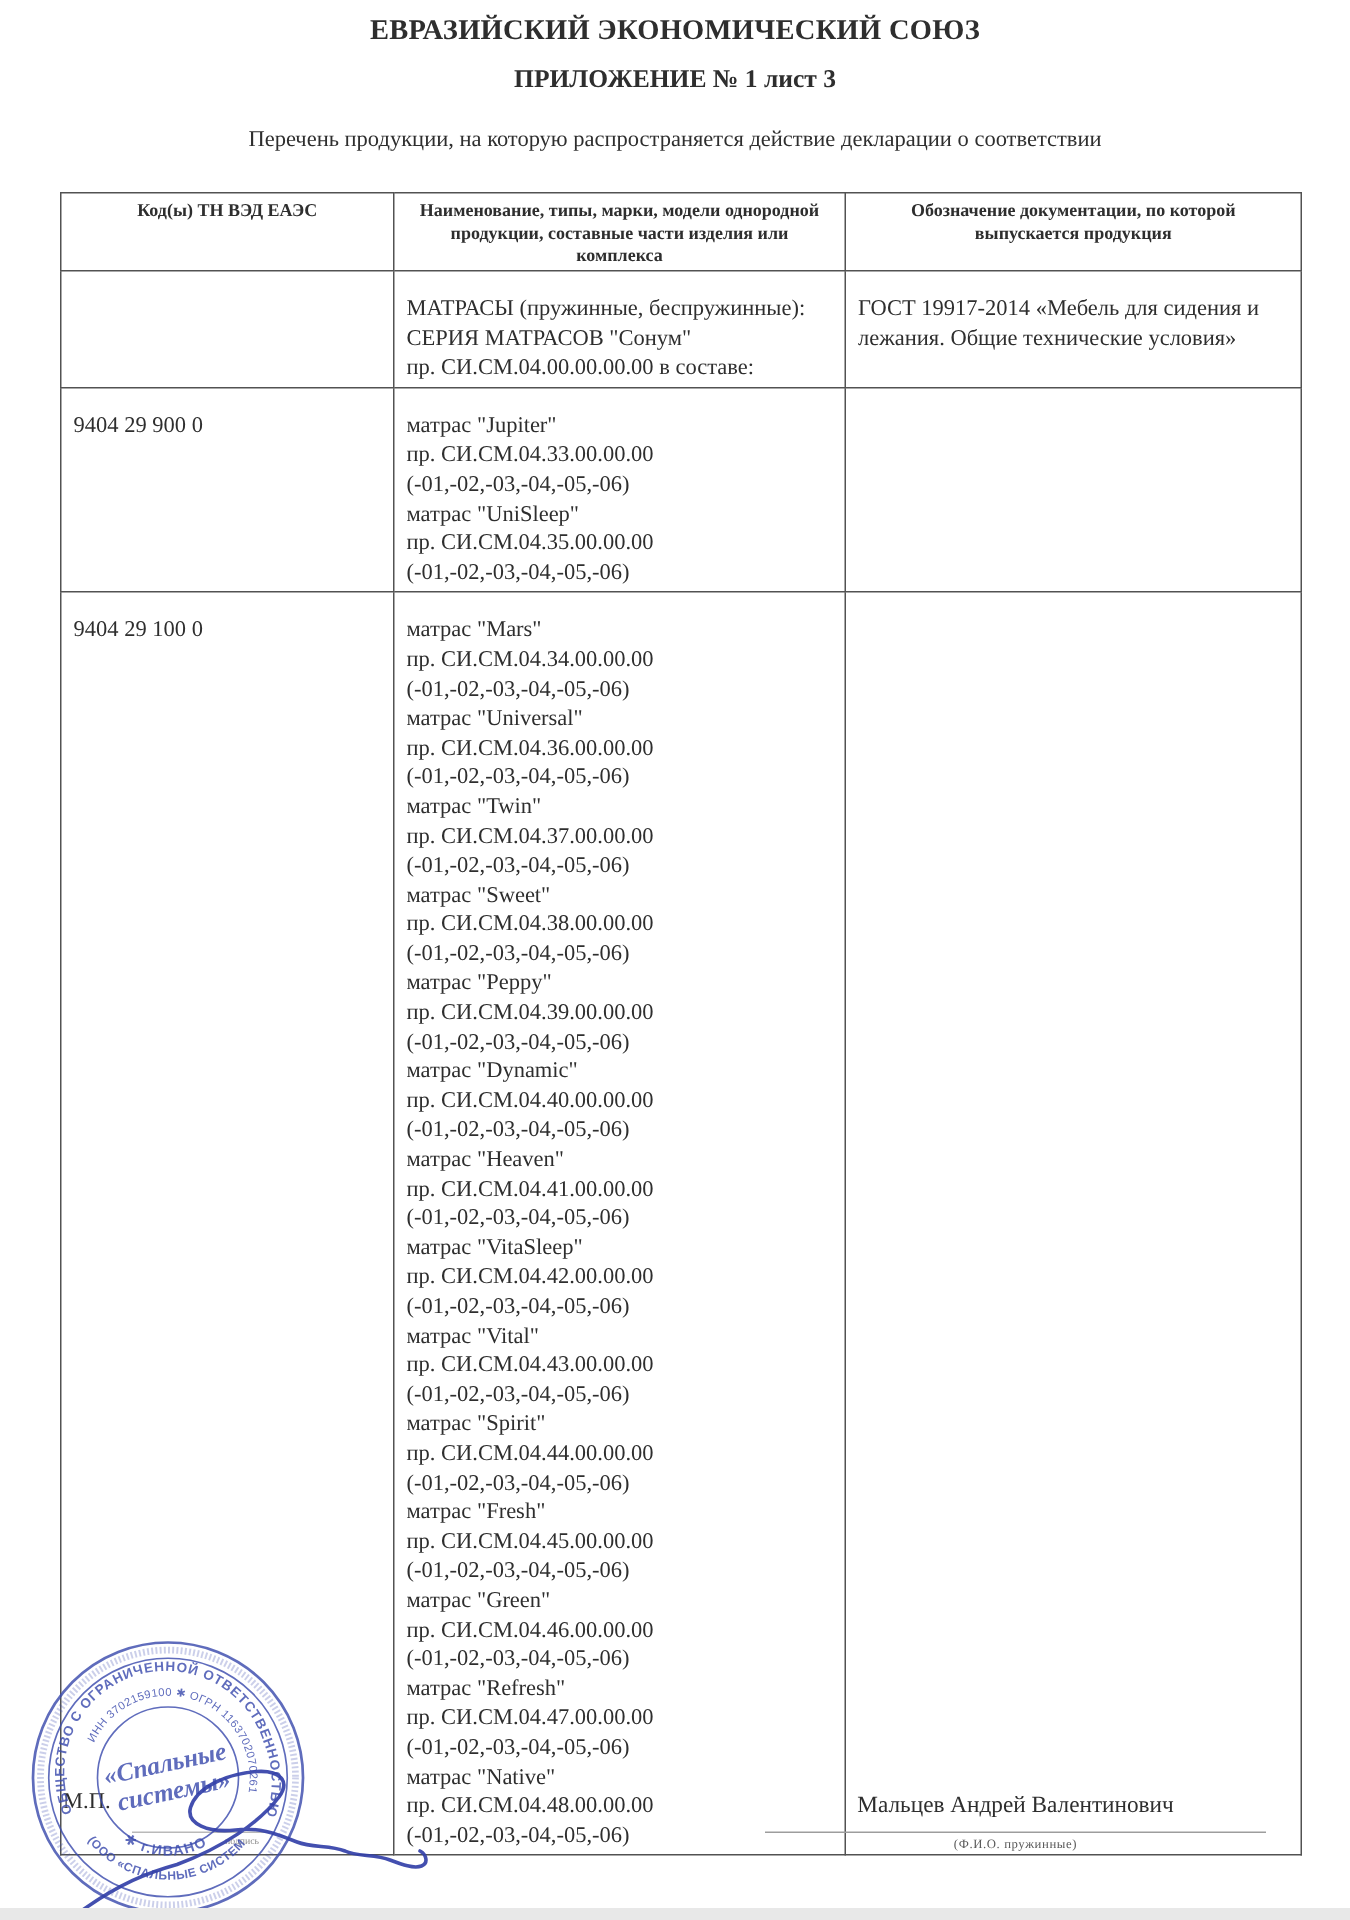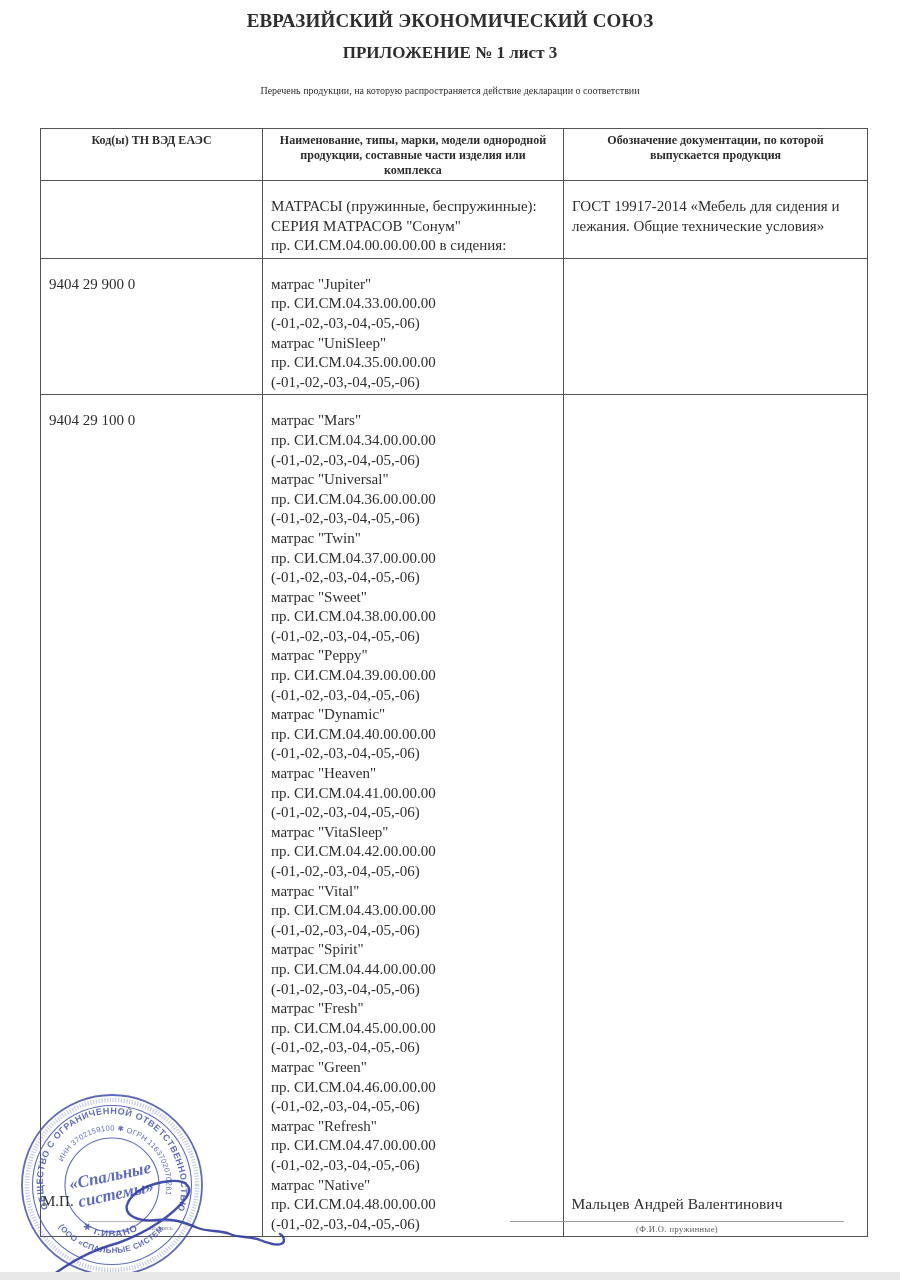--- a/index.html
+++ b/index.html
@@ -6,21 +6,21 @@
   html,body { margin:0; padding:0; background:#e8e8e8; }
   .page {
     position:relative; width:900px; height:1272px; margin:0 auto;
     background:#ffffff; overflow:hidden;
     font-family:"Liberation Serif","DejaVu Serif",serif; color:#2e2e2e;
   }
   .titles { padding-top:10px; text-align:center; }
   .t1 { font-weight:bold; font-size:19px; letter-spacing:0.2px; }
   .t2 { font-weight:bold; font-size:17px; margin-top:11px; }
   .t3 { font-weight:bold; font-size:17px; margin-top:10px; }
-  .subtitle { text-align:center; font-size:10px; margin-top:22px; }
+  .subtitle { text-align:center; font-size:15px; margin-top:22px; }
 
   table.products {
     position:absolute; left:40px; top:128px; width:827px;
     border-collapse:collapse; table-layout:fixed;
   }
   .products th, .products td {
     border:1px solid #525252; vertical-align:top; overflow:hidden;
   }
   .products th {
     font-size:12px; font-weight:bold; line-height:15px;
@@ -71,21 +71,21 @@
         <tr class="hdr">
       <th>Код(ы) ТН ВЭД ЕАЭС</th>
       <th>Наименование, типы, марки, модели однородной продукции, составные части изделия или комплекса</th>
       <th>Обозначение документации, по которой выпускается продукция</th>
     </tr>
     <tr class="intro">
       <td></td>
       <td>
         <div>МАТРАСЫ (пружинные, беспружинные):</div>
         <div>СЕРИЯ МАТРАСОВ "Сонум"</div>
-        <div>пр. СИ.СМ.04.00.00.00.00 в сидения:</div>
+        <div>пр. СИ.СМ.04.00.00.00.00 в составе:</div>
       </td>
       <td>
         <div>ГОСТ 19917-2014 «Мебель для сидения и</div>
         <div>лежания. Общие технические условия»</div>
       </td>
     </tr>
     <tr class="r2">
       <td>9404 29 900 0</td>
       <td>
         <div>

